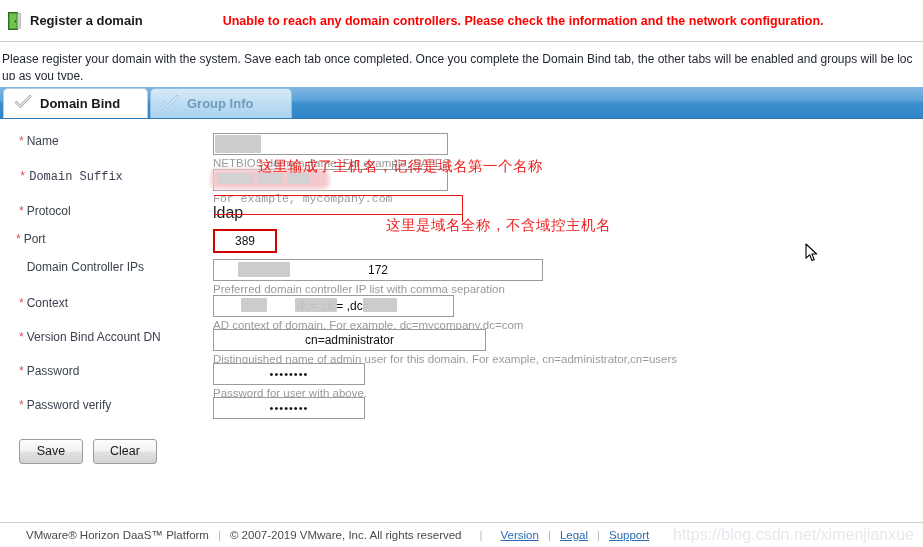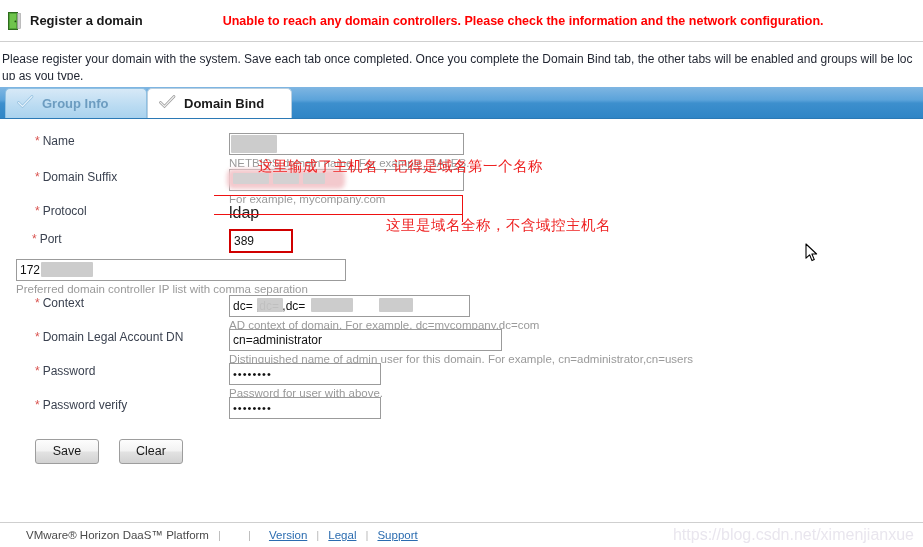--- a/index.html
+++ b/index.html
@@ -101,21 +101,20 @@
     border-bottom: none;
     min-width: 142px;
     margin-left: 2px;
   }
   .check-icon { margin-right: 8px; flex: 0 0 auto; display: block; }
 
   
   .form {
     position: relative;
     padding-top: 14px;
-    margin-left: 16px;
   }
   .row {
     display: flex;
     align-items: flex-start;
     min-height: 26px;
     position: relative;
   }
   .lbl {
     width: 213px;
     flex: 0 0 213px;
@@ -143,20 +142,21 @@
     border: 1px solid #9b9b9b;
     height: 18px;
     line-height: 18px;
     padding: 1px 3px;
     box-sizing: content-box;
     display: inline-block;
     vertical-align: top;
     position: relative;
     white-space: nowrap;
     overflow: hidden;
+    text-align: center;
   }
   .txt.err { border: 2px solid #d00000; }
   .hint {
     color: #9a9a9a;
     font-size: 11.5px;
     line-height: 14px;
     padding-top: 1px;
     white-space: nowrap;
   }
   .plain {
@@ -192,21 +192,21 @@
   .annoline {
     position: absolute;
     background: #ee1111;
   }
 
   
   .btnrow {
     padding-left: 19px;
     padding-top: 14px;
     display: flex;
-    gap: 20px;
+    gap: 10px;
   }
   .btn {
     font-family: "Liberation Sans", sans-serif;
     font-size: 12.5px;
     color: #1a1a1a;
     background: linear-gradient(to bottom, #fdfdfd 0%, #f2f2f2 48%, #e2e2e2 52%, #d2d2d2 100%);
     border: 1px solid #9d9d9d;
     border-radius: 3px;
     padding: 4px 0 5px 0;
     width: 62px;
@@ -265,54 +265,54 @@
   <span class="page-title">Register a domain</span>
   <span class="error-msg">Unable to reach any domain controllers. Please check the information and the network configuration.</span>
 </div>
 
 <div class="intro">
   <div>Please register your domain with the system. Save each tab once completed. Once you complete the Domain Bind tab, the other tabs will be enabled and groups will be loc</div>
   <div class="intro-line2">up as you type.</div>
 </div>
 
 <div class="tabstrip">
+  <div class="tab active">
+    <span class="check-icon">
+      <svg width="17" height="14" viewBox="0 0 17 14">
+        <path d="M1.5 7.5 L5.5 11.5 L15 1.5" fill="none" stroke="#9b9b9b" stroke-width="2.6" stroke-linecap="round"></path>
+        <path d="M1.5 7.5 L5.5 11.5 L15 1.5" fill="none" stroke="#f1f1f1" stroke-width="1.1" stroke-linecap="round"></path>
+      </svg>
+    </span>
+    <span>Domain Bind</span>
+  </div>
   <div class="tab inactive">
     <span class="check-icon">
       <svg width="17" height="14" viewBox="0 0 17 14">
         <path d="M1.5 7.5 L5.5 11.5 L15 1.5" fill="none" stroke="#96c2e0" stroke-width="2.6" stroke-linecap="round"></path>
         <path d="M1.5 7.5 L5.5 11.5 L15 1.5" fill="none" stroke="#e6f2fb" stroke-width="1.1" stroke-linecap="round"></path>
       </svg>
     </span>
     <span>Group Info</span>
   </div>
-  <div class="tab active">
-    <span class="check-icon">
-      <svg width="17" height="14" viewBox="0 0 17 14">
-        <path d="M1.5 7.5 L5.5 11.5 L15 1.5" fill="none" stroke="#9b9b9b" stroke-width="2.6" stroke-linecap="round"></path>
-        <path d="M1.5 7.5 L5.5 11.5 L15 1.5" fill="none" stroke="#f1f1f1" stroke-width="1.1" stroke-linecap="round"></path>
-      </svg>
-    </span>
-    <span>Domain Bind</span>
-  </div>
 </div>
 
 <div class="form">
 
   <div class="row" style="height:36px;">
     <div class="lbl">
       <span class="req">*</span><span>Name</span>
     </div>
     <div class="fieldcol">
       <span class="txt" style="width:227px;"></span>
       <span class="redact" style="left:2px;top:2px;width:46px;height:18px;"></span>
       <div class="hint">NETBIOS domain name. For example, SALES.</div>
     </div>
   </div>
 
-  <div class="row" style="height:34px;">
+  <div class="row" style="height:34px;font-family:Liberation Mono, monospace;">
     <div class="lbl">
       <span class="req">*</span><span>Domain Suffix</span>
     </div>
     <div class="fieldcol">
       <span class="txt" style="width:227px;"></span>
       <span class="blurbox" style="left:-2px;top:0px;width:118px;height:20px;"></span>
       <span class="redact soft" style="left:4px;top:4px;width:36px;height:11px;"></span>
       <span class="redact soft" style="left:44px;top:4px;width:26px;height:11px;"></span>
       <span class="redact soft" style="left:74px;top:4px;width:22px;height:11px;"></span>
       <div class="hint">For example, mycompany.com</div>
@@ -331,20 +331,23 @@
   <div class="row" style="height:30px;">
     <div class="lbl" style="line-height:20px;padding-left:16px;">
       <span class="req">*</span><span>Port</span>
     </div>
     <div class="fieldcol">
       <span class="txt err" style="width:54px;">389</span>
     </div>
   </div>
 
   <div class="row" style="height:36px;">
+    <div class="lbl">
+      <span class="req blank">*</span><span>Domain Controller IPs</span>
+    </div>
     <div class="fieldcol">
       <span class="txt" style="width:322px;">172</span>
       <span class="redact" style="left:25px;top:3px;width:52px;height:15px;"></span>
       <div class="hint">Preferred domain controller IP list with comma separation</div>
     </div>
   </div>
 
   <div class="row" style="height:34px;">
     <div class="lbl">
       <span class="req">*</span><span>Context</span>
@@ -353,21 +356,21 @@
       <span class="txt" style="width:233px;">dc=        ,dc=             ,dc=</span>
       <span class="redact" style="left:28px;top:3px;width:26px;height:14px;"></span>
       <span class="redact" style="left:82px;top:3px;width:42px;height:14px;"></span>
       <span class="redact" style="left:150px;top:3px;width:34px;height:14px;"></span>
       <div class="hint">AD context of domain. For example, dc=mycompany,dc=com</div>
     </div>
   </div>
 
   <div class="row" style="height:34px;">
     <div class="lbl">
-      <span class="req">*</span><span>Domain Legal Account DN</span>
+      <span class="req">*</span><span>Version Bind Account DN</span>
     </div>
     <div class="fieldcol">
       <span class="txt" style="width:265px;">cn=administrator</span>
       <div class="hint">Distinguished name of admin user for this domain. For example, cn=administrator,cn=users</div>
     </div>
   </div>
 
   <div class="row" style="height:34px;">
     <div class="lbl">
       <span class="req">*</span><span>Password</span>
@@ -405,20 +408,21 @@
 
 <span class="cursor">
   <svg width="14" height="20" viewBox="0 0 14 20">
     <path d="M1 1 L1 15.2 L4.6 11.8 L7 17.6 L9.3 16.6 L6.9 11 L11.6 11 Z" fill="#ffffff" stroke="#000000" stroke-width="1.1" stroke-linejoin="round"></path>
   </svg>
 </span>
 
 <div class="footer">
   <span>VMware® Horizon DaaS™ Platform</span>
   <span class="fsep">|</span>
+  <span>© 2007-2019 VMware, Inc. All rights reserved</span>
   <span class="fsep wide">|</span>
   <span class="flink">Version</span>
   <span class="fsep">|</span>
   <span class="flink">Legal</span>
   <span class="fsep">|</span>
   <span class="flink">Support</span>
 </div>
 
 <div class="watermark">https://blog.csdn.net/ximenjianxue</div>
 

